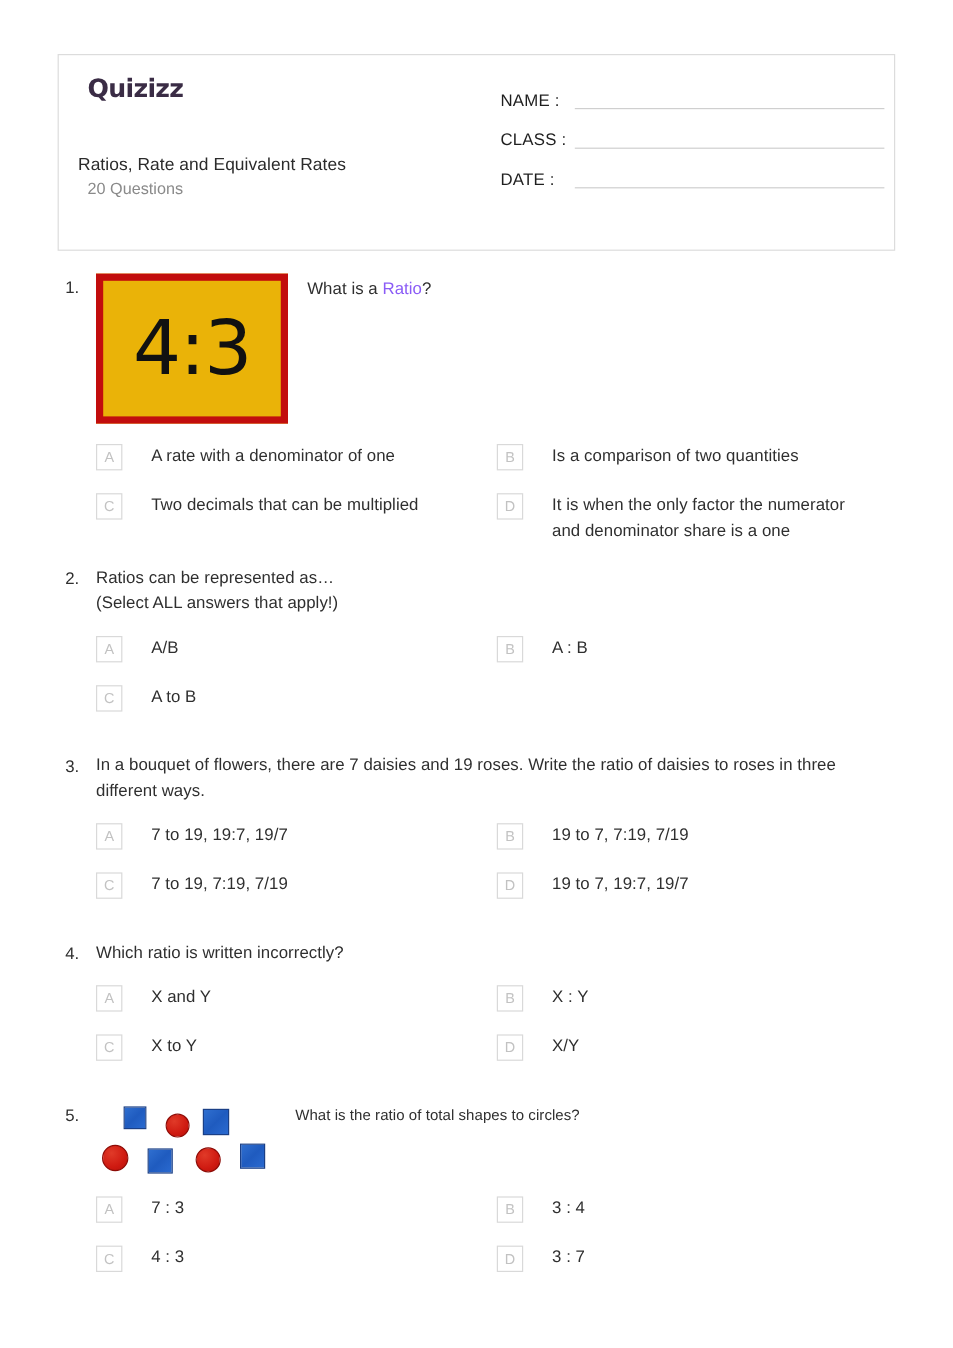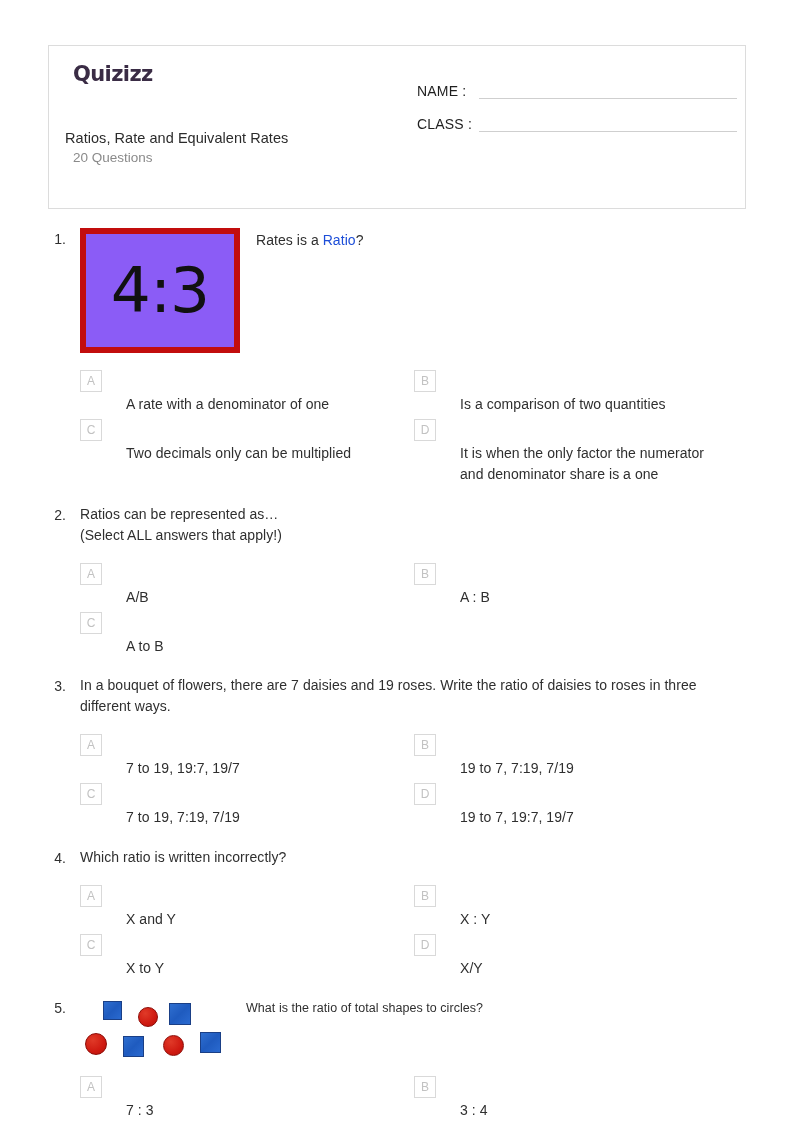--- a/index.html
+++ b/index.html
@@ -64,21 +64,21 @@
   }
 
   .header-right {
     position: absolute;
     left: 368px;
     top: 20px;
     width: 320px;
   }
   .field-row {
     display: flex;
-    align-items: flex-end;
+    align-items: center;
     height: 33px;
   }
   .field-label {
     font-size: 14px;
     color: #1f1f1f;
     letter-spacing: 0.2px;
     white-space: nowrap;
     min-width: 56px;
   }
   .field-line {
@@ -111,39 +111,39 @@
     line-height: 1.45;
     padding-top: 1px;
   }
   .q-body { flex: 1; }
   .q-text {
     font-size: 14px;
     line-height: 1.5;
     color: #2f2f2f;
     letter-spacing: 0.05px;
   }
-  .q-text .hl { color: #1d4ed8; }
+  .q-text .hl { color: #8b5cf6; }
 
   
   .q-media-row {
     display: flex;
     align-items: flex-start;
   }
   .q-media { flex: 0 0 auto; }
   .q-media-text {
     padding-left: 16px;
     padding-top: 2px;
     flex: 1;
   }
 
   
   .img-ratio43 {
     width: 160px;
     height: 125px;
-    background: #8b5cf6;
+    background: #eab308;
     border: 6px solid #c20d0d;
     display: flex;
     align-items: center;
     justify-content: center;
     color: #111;
     font-family: "DejaVu Sans", sans-serif;
     font-size: 63px;
     font-weight: 400;
     line-height: 1;
     letter-spacing: -1px;
@@ -193,21 +193,20 @@
     background: #fff;
     margin-top: 1px;
   }
   .opt-text {
     margin-left: 24px;
     font-size: 14px;
     line-height: 1.55;
     color: #2f2f2f;
     letter-spacing: 0.05px;
     padding-right: 18px;
-    margin-top: 25px;
   }
 
   .q-spacer-sm { height: 18px; }
 </style>
 </head>
 <body>
 
 <div class="page">
 
   <div class="header-box">
@@ -216,51 +215,55 @@
       <div class="wk-title">Ratios, Rate and Equivalent Rates</div>
       <div class="wk-sub">20 Questions</div>
     </div>
     <div class="header-right">
       <div class="field-row">
         <span class="field-label">NAME :</span>
         <span class="field-line"></span>
       </div>
       <div class="field-row">
         <span class="field-label">CLASS :</span>
+        <span class="field-line"></span>
+      </div>
+      <div class="field-row">
+        <span class="field-label">DATE  :</span>
         <span class="field-line"></span>
       </div>
     </div>
   </div>
 
   <div class="questions">
 
     <div class="q-block">
       <div class="q-head">
         <div class="q-num">1.</div>
         <div class="q-body">
           <div class="q-media-row">
             <div class="q-media">
               <div class="img-ratio43">4:3</div>
             </div>
             <div class="q-media-text">
-              <div class="q-text"><span>Rates is a </span><span class="hl">Ratio</span><span>?</span></div>
+              <div class="q-text"><span>What is a </span><span class="hl">Ratio</span><span>?</span></div>
             </div>
           </div>
           <div class="opts">
             <div class="opt">
               <span class="opt-letter">A</span>
               <span class="opt-text">A rate with a denominator of one</span>
             </div>
             <div class="opt">
               <span class="opt-letter">B</span>
               <span class="opt-text">Is a comparison of two quantities</span>
             </div>
             <div class="opt">
               <span class="opt-letter">C</span>
-              <span class="opt-text">Two decimals only can be multiplied</span>
+              <span class="opt-text">Two decimals that can be multiplied</span>
             </div>
             <div class="opt">
               <span class="opt-letter">D</span>
               <span class="opt-text">It is when the only factor the numerator and denominator share is a one</span>
             </div>
           </div>
         </div>
       </div>
     </div>
 

